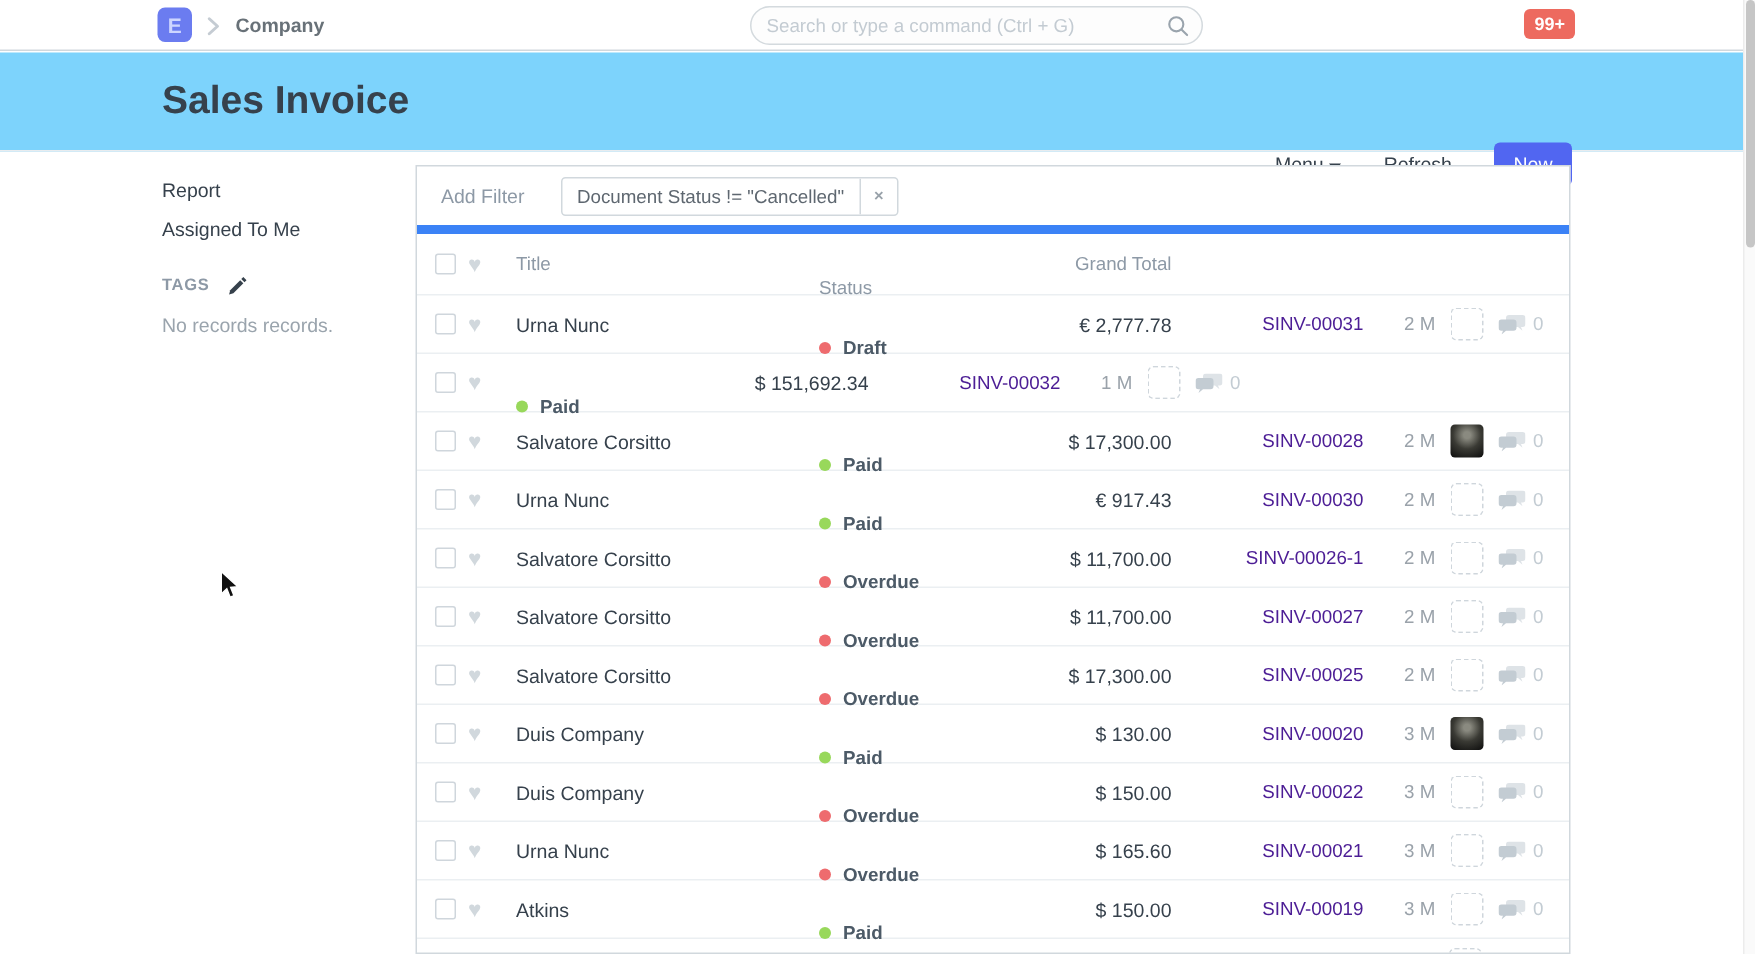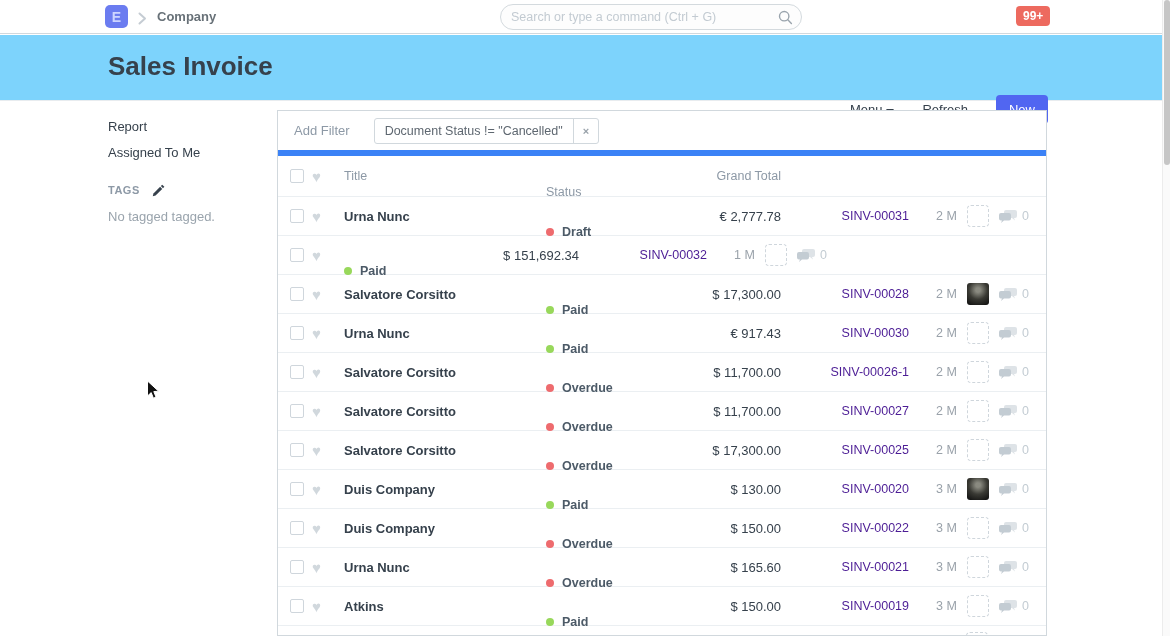--- a/index.html
+++ b/index.html
@@ -63,21 +63,21 @@
   .chip-x { padding:5px 9px; border-left:1px solid #d1d8dd; font-size:11px; color:#98a1a9;
             display:flex; align-items:center; font-weight:bold; }
 
   .list-row, .list-headers { display:flex; align-items:center; }
   .list-headers { height:41px; border-bottom:1px solid #ebeff2; }
   .list-row { height:39px; border-bottom:1px solid #ebeff2; }
   .cell-check { width:34px; padding-left:12px; display:flex; align-items:center; }
   .cell-check input { appearance:none; -webkit-appearance:none; width:14px; height:14px;
                       border:1px solid #cfd6dc; border-radius:2px; background:#fff; cursor:pointer; }
   .cell-heart { width:32px; font-size:15px; color:#d1d8dd; cursor:pointer; }
-  .cell-title { width:202px; font-size:13px; font-weight:bold; color:#36414c; cursor:pointer;
+  .cell-title { width:202px; font-size:13px; font-weight:normal; color:#36414c; cursor:pointer;
                 white-space:nowrap; overflow:hidden; }
   .hdr { font-weight:normal !important; color:#8d99a6 !important; font-size:12.5px !important; cursor:default !important; }
   .cell-status { width:95px; display:flex; align-items:center; font-size:12.5px; font-weight:bold; color:#4c5a67;margin-top:31px; }
   .dot { width:8px; height:8px; border-radius:50%; margin-right:8px; flex:0 0 auto; }
   .dot.green { background:#98d85b; }
   .dot.red { background:#ee6b6e; }
   .cell-total { width:140px; text-align:right; font-size:13px; color:#36414c; }
   .cell-id { width:128px; text-align:right; font-size:12.5px; color:#4c1d95; }
   .cell-modified { width:58px; padding-left:27px; font-size:12.5px; color:#9aa2aa; }
   .cell-avatar { width:26px; display:flex; align-items:center; }
@@ -135,21 +135,21 @@
     <div class="side-link">Assigned To Me</div>
     <div class="tags-head">
       <span class="tags-label">TAGS</span>
       <span class="tags-edit">
         <svg width="13" height="13" viewBox="0 0 16 16">
             <path fill="#36414c" d="M12.6 0.8 15.2 3.4 13.5 5.1 10.9 2.5z"></path>
             <path fill="#36414c" d="M10 3.4 12.6 6 4.4 14.2 0.9 15.1 1.8 11.6z"></path>
           </svg>
       </span>
     </div>
-    <div class="tags-empty">No tagged tagged.</div>
+    <div class="tags-empty">No records records.</div>
   </aside>
 
   <main class="list-container">
     <div class="filter-row">
       <span class="add-filter">Add Filter</span>
       <span class="filter-chip">
         <span class="chip-label">Document Status != "Cancelled"</span>
         <span class="chip-x">×</span>
       </span>
     </div>

